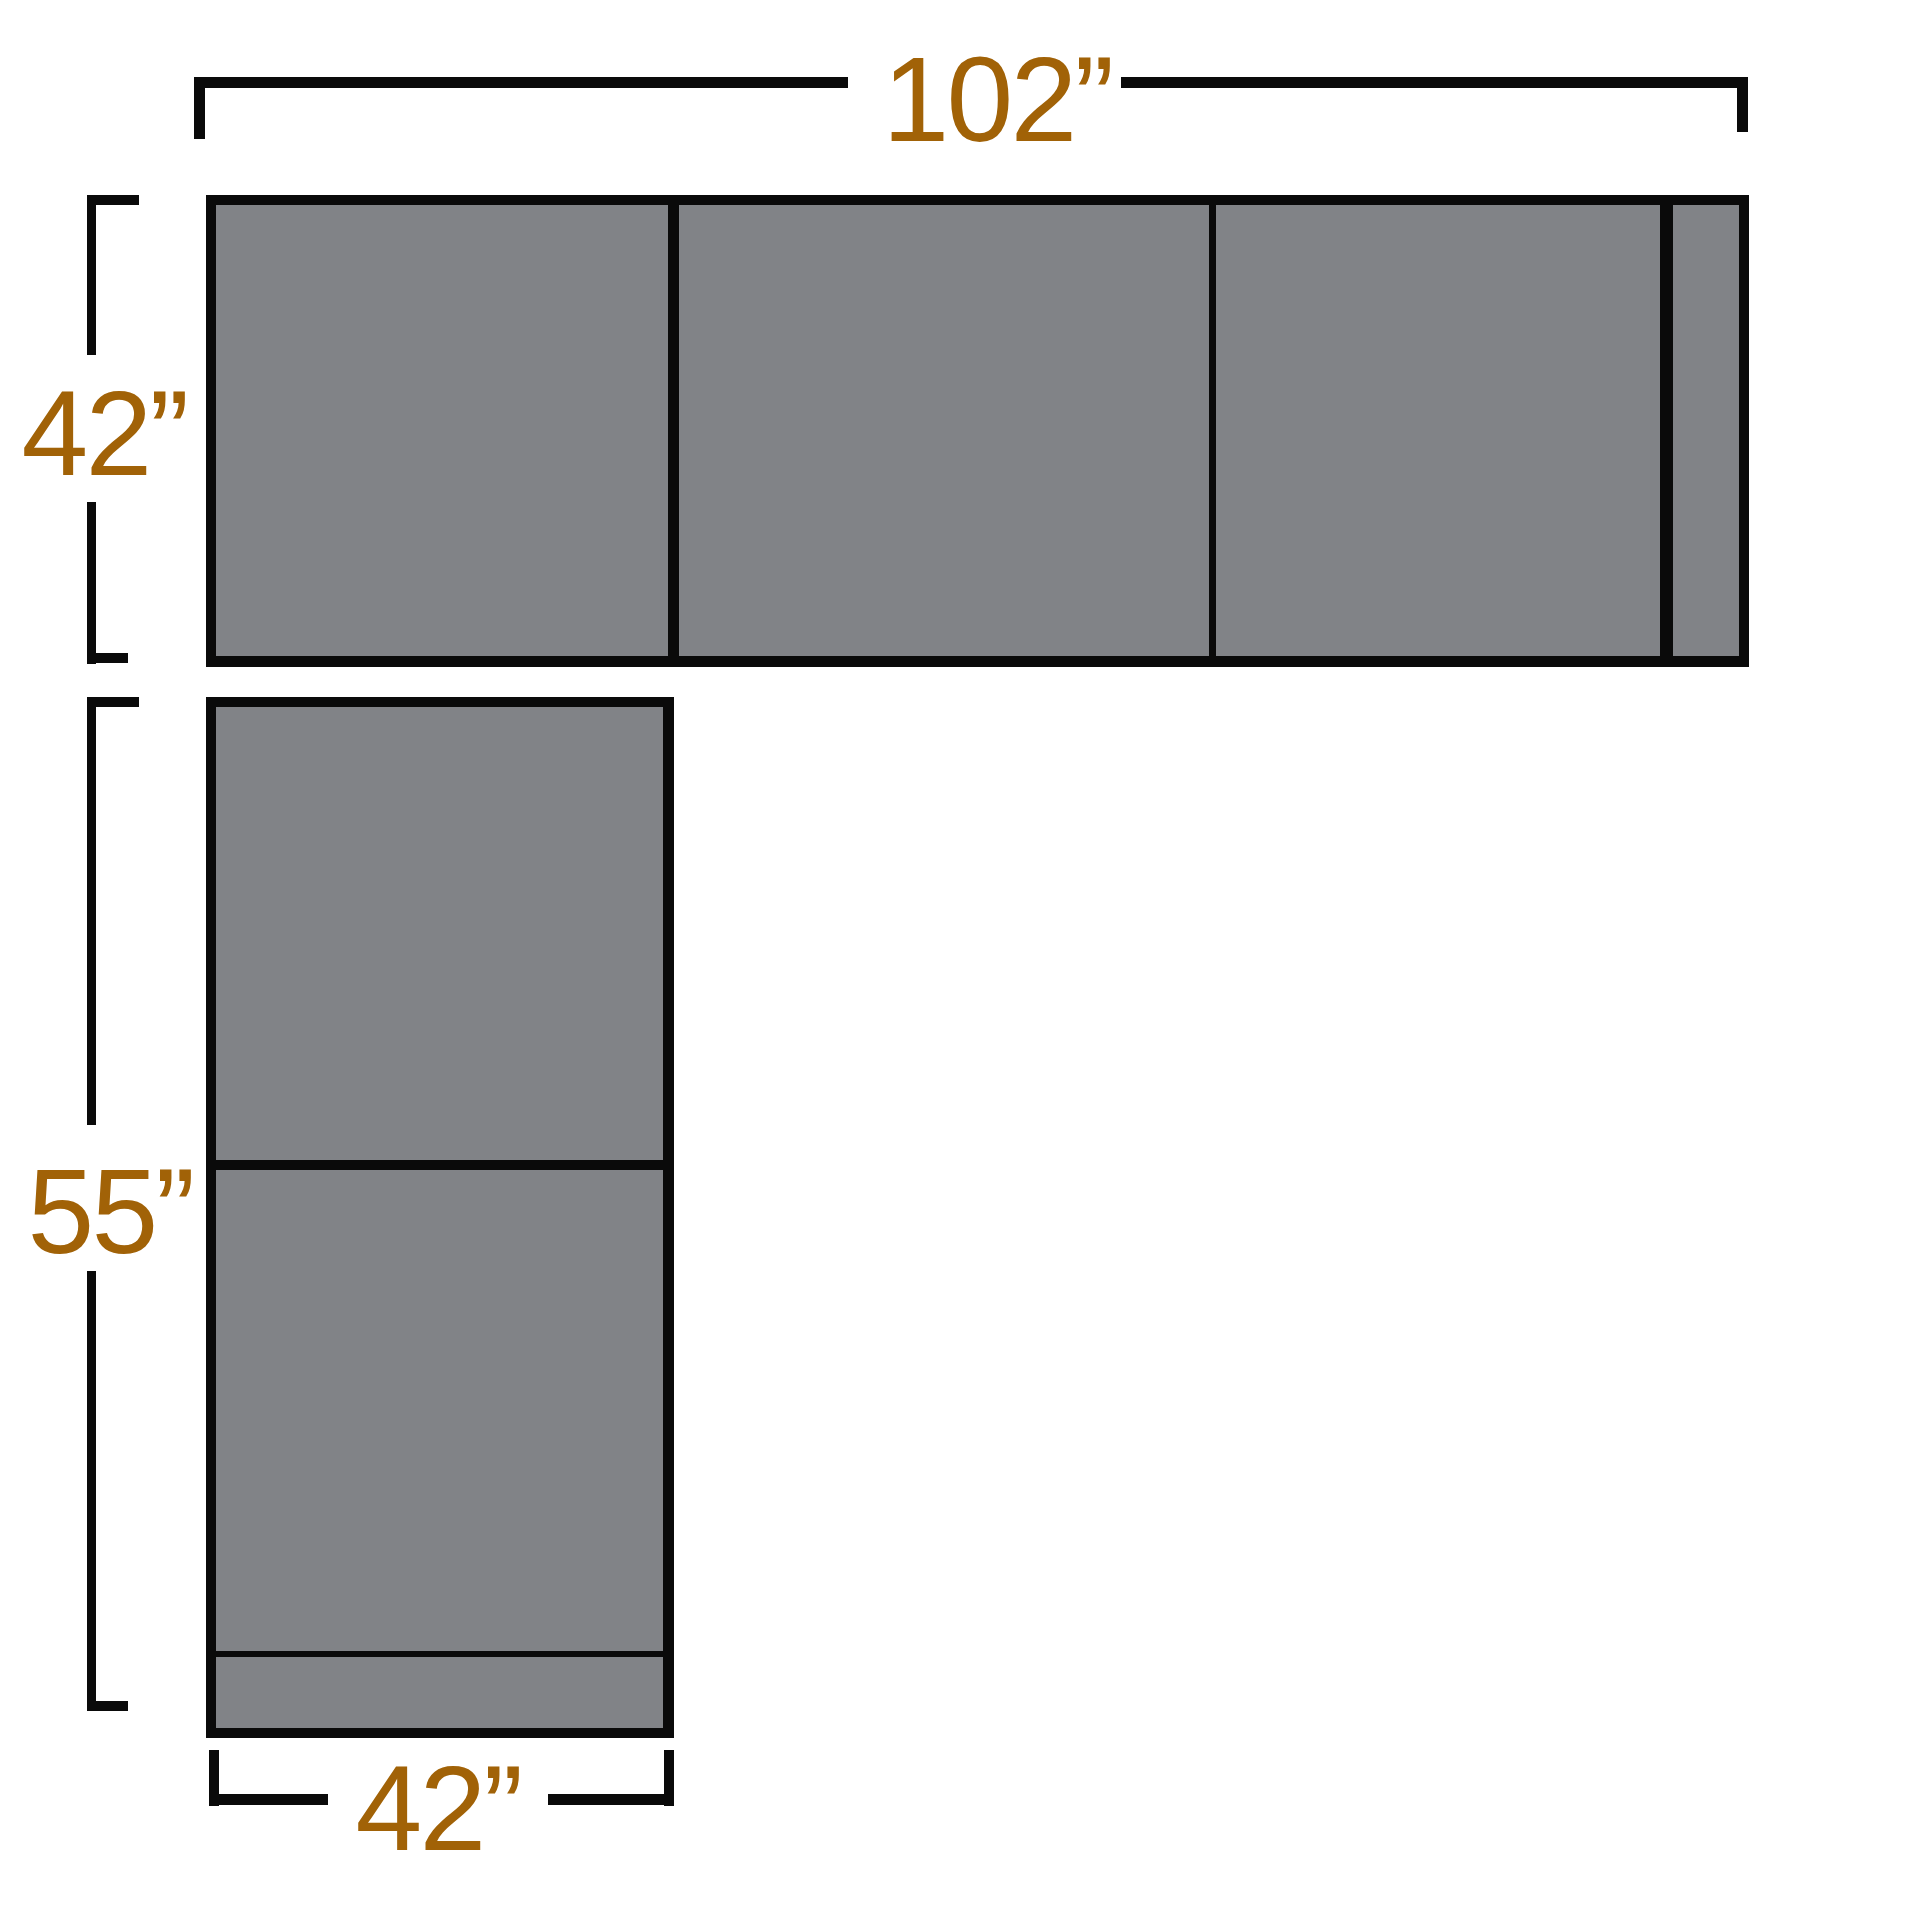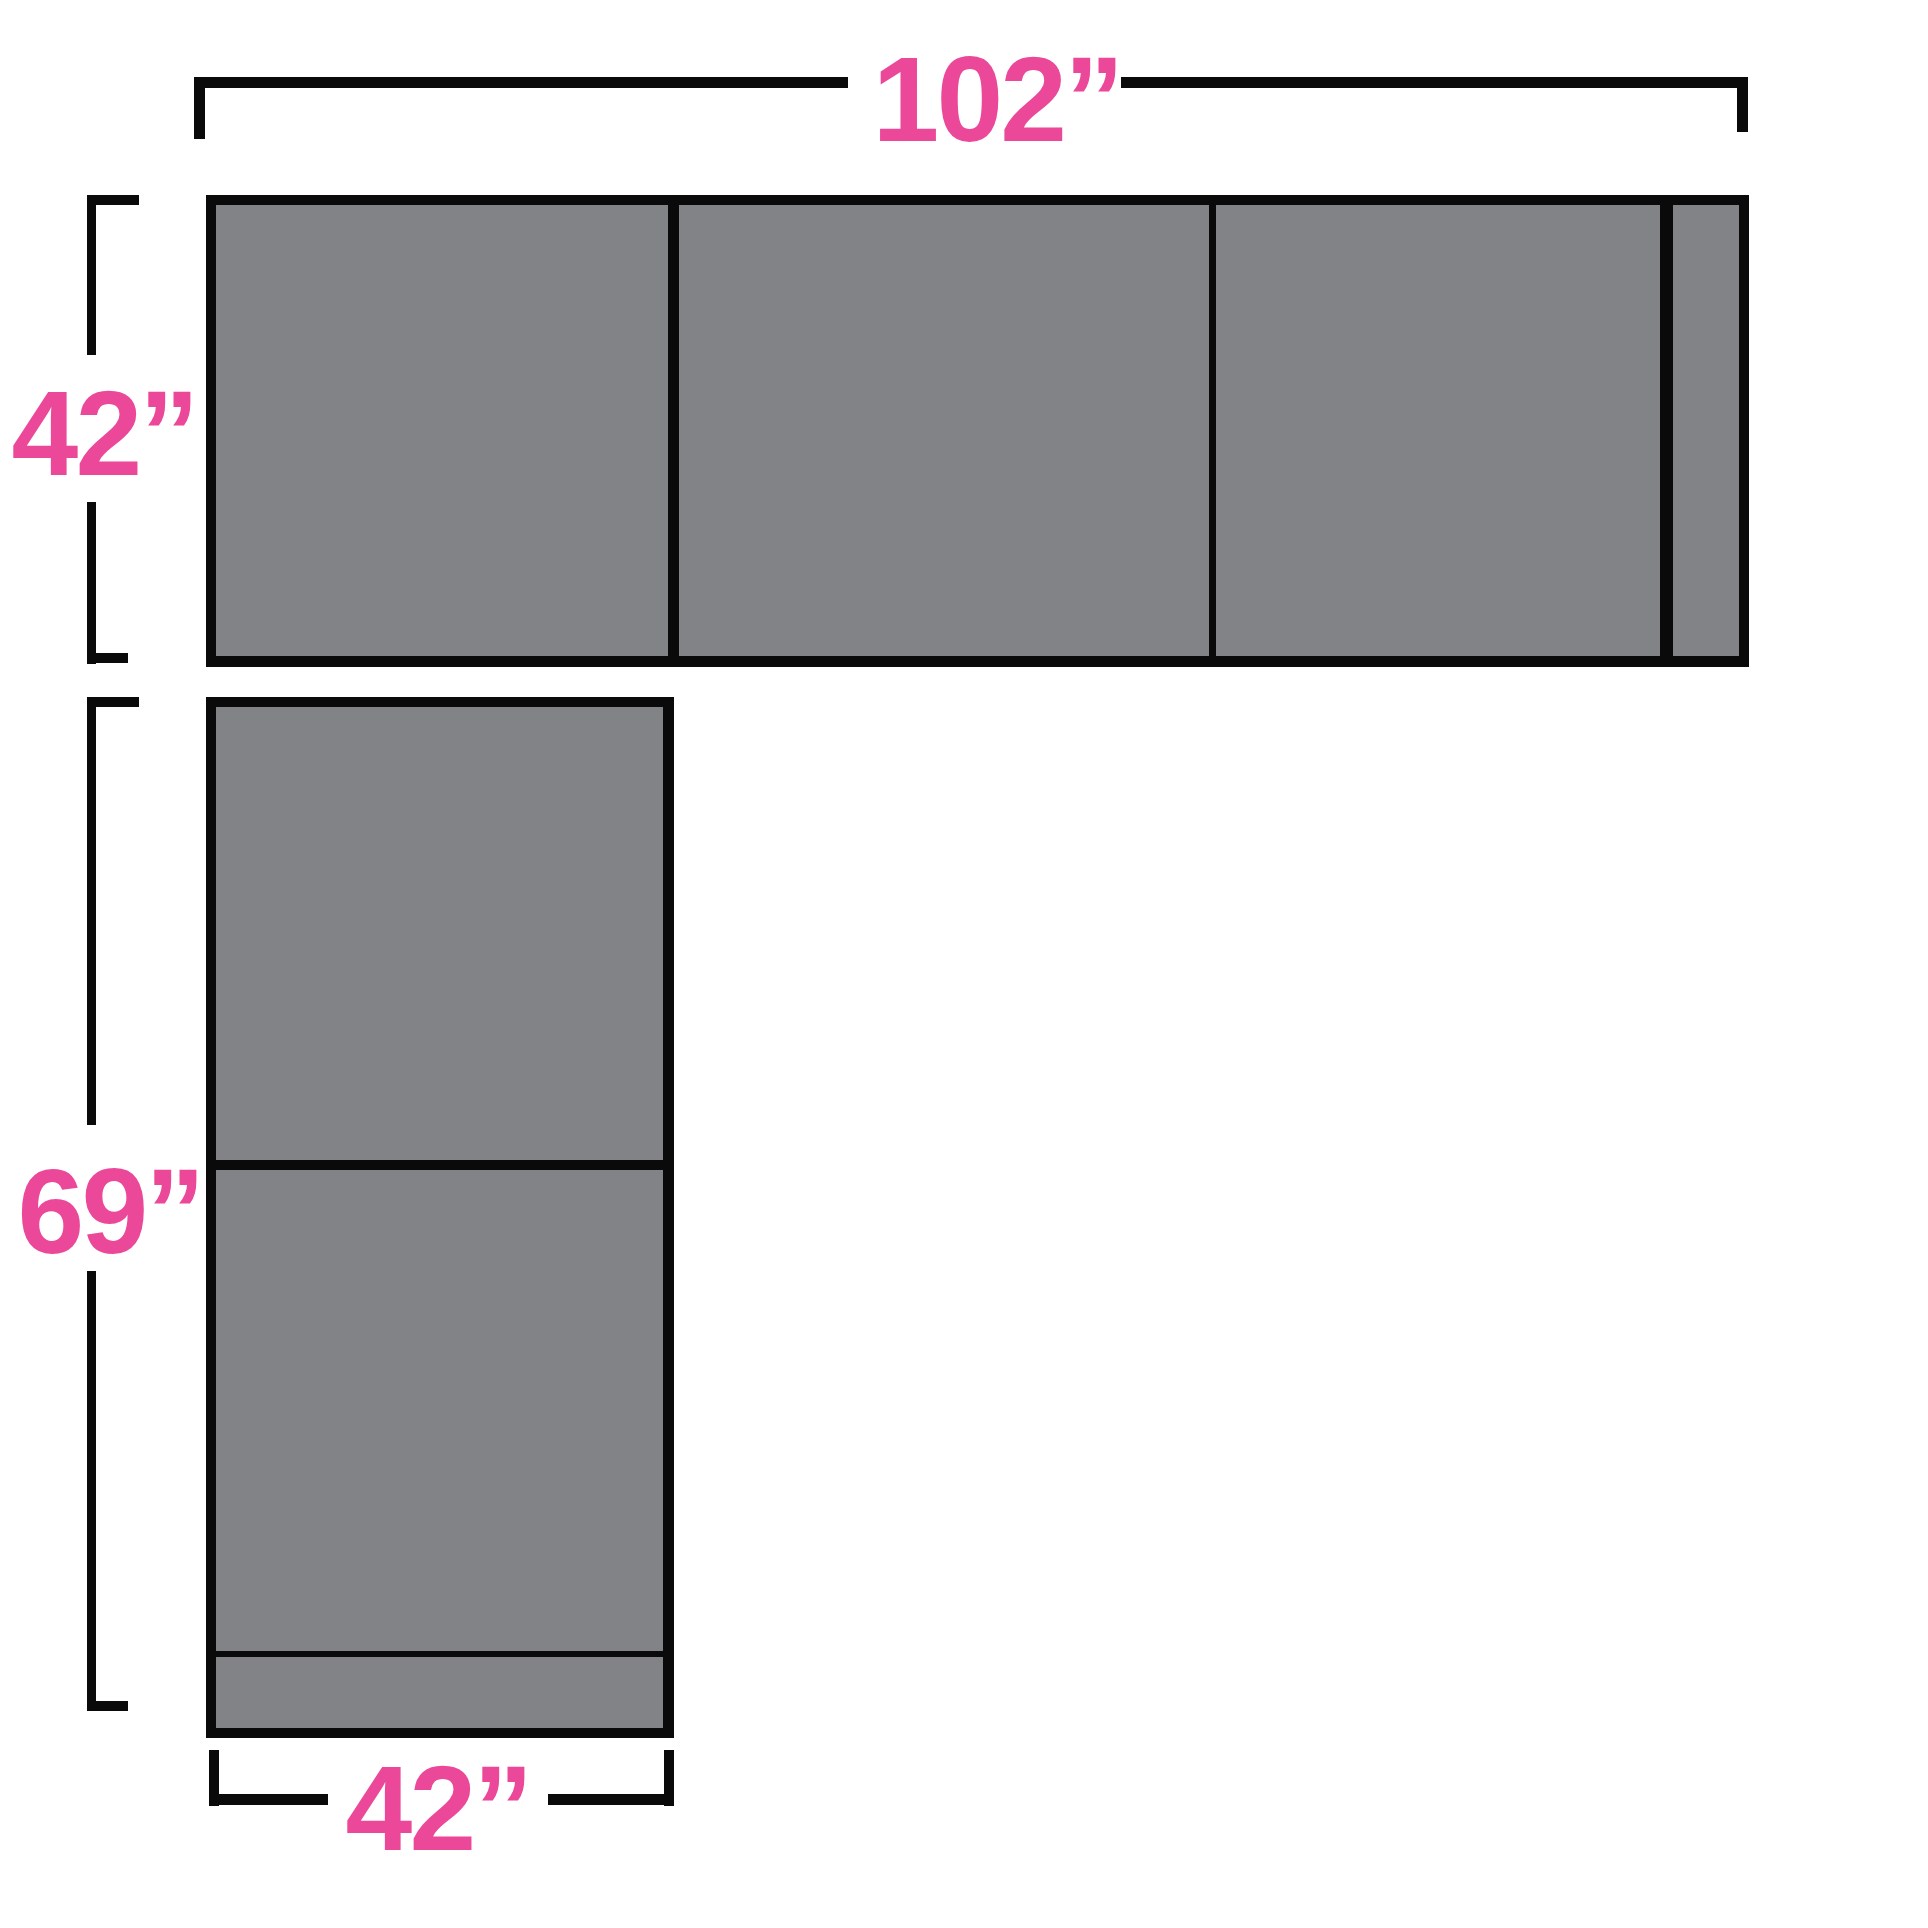--- a/index.html
+++ b/index.html
@@ -9,24 +9,24 @@
     background:#ffffff;
     font-family:"Liberation Sans", sans-serif;
     overflow:hidden;
   }
   .blk{position:absolute;background:#0a0a0a;}
   .grayfill{position:absolute;background:#818387;}
   .frame{position:absolute;background:#0a0a0a;}
   .dim-label{
     position:absolute;
     transform:translate(-50%,-50%);
-    font-weight:700;
+    font-weight:400;
     font-size:120px;
     letter-spacing:-2.8px;
-    color:#ec4899;
+    color:#a16207;
     white-space:nowrap;
     line-height:1;
   }
 </style>
 </head>
 <body>
 
 <div class="canvas" style="background: rgb(255, 255, 255);">
 
   <div>
@@ -50,21 +50,21 @@
     <div class="grayfill" style="left: 473px; top: 10.4px; width: 530px; height: 451px; background: rgb(129, 131, 135);"></div>
     <div class="grayfill" style="left: 1010px; top: 10.4px; width: 444px; height: 451px; background: rgb(129, 131, 135);"></div>
     <div class="grayfill" style="left: 1467px; top: 10.4px; width: 66px; height: 451px; background: rgb(129, 131, 135);"></div>
   </div>
 
   <div>
     <div class="blk" style="left: 90px; top: 697px; width: 49px; height: 10.4px; background: rgb(10, 10, 10);"></div>
     <div class="blk" style="left: 87px; top: 697px; width: 8.5px; height: 428px; background: rgb(10, 10, 10);"></div>
     <div class="blk" style="left: 87px; top: 1271px; width: 8.5px; height: 440px; background: rgb(10, 10, 10);"></div>
     <div class="blk" style="left: 90px; top: 1701px; width: 38px; height: 10.4px; background: rgb(10, 10, 10);"></div>
-    <div class="dim-label" style="left:110px;top:1211px;">69”</div>
+    <div class="dim-label" style="left:110px;top:1211px;">55”</div>
   </div>
 
   <div class="frame" style="left: 206px; top: 697px; width: 468px; height: 1041px; background: rgb(10, 10, 10);">
     <div class="grayfill" style="left: 10.4px; top: 10.4px; width: 447px; height: 453px; background: rgb(129, 131, 135);"></div>
     <div class="grayfill" style="left: 10.4px; top: 473px; width: 447px; height: 481px; background: rgb(129, 131, 135);"></div>
     <div class="grayfill" style="left: 10.4px; top: 960px; width: 447px; height: 71px; background: rgb(129, 131, 135);"></div>
   </div>
 
   <div>
     <div class="blk" style="left: 209px; top: 1750px; width: 10.4px; height: 56px; background: rgb(10, 10, 10);"></div>

